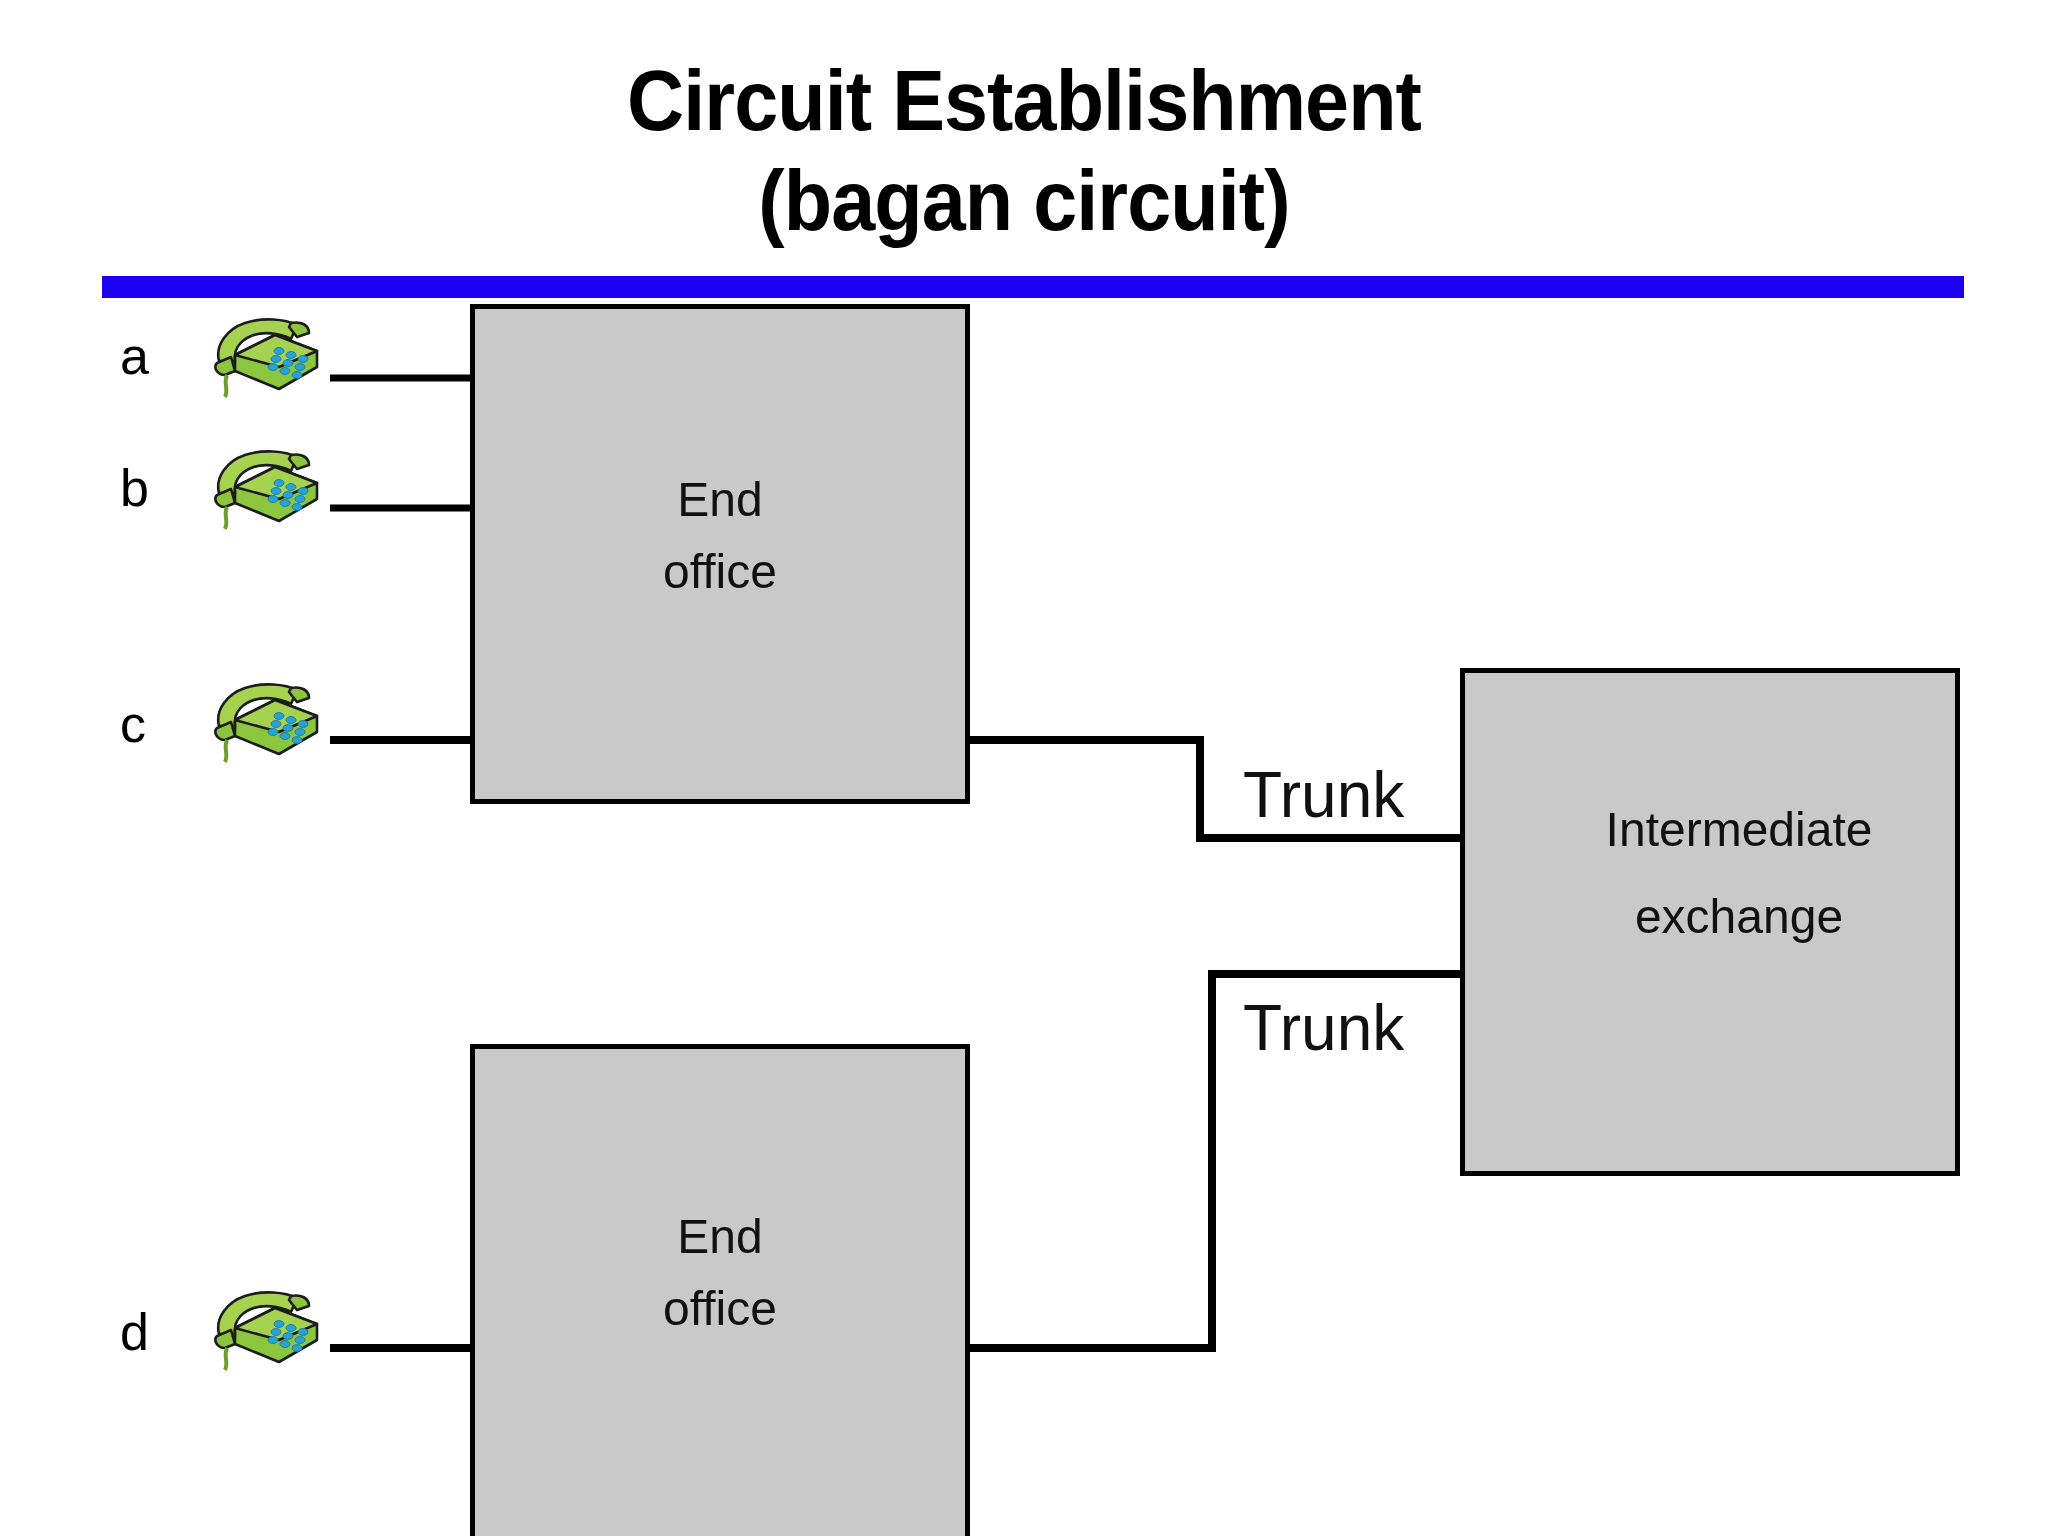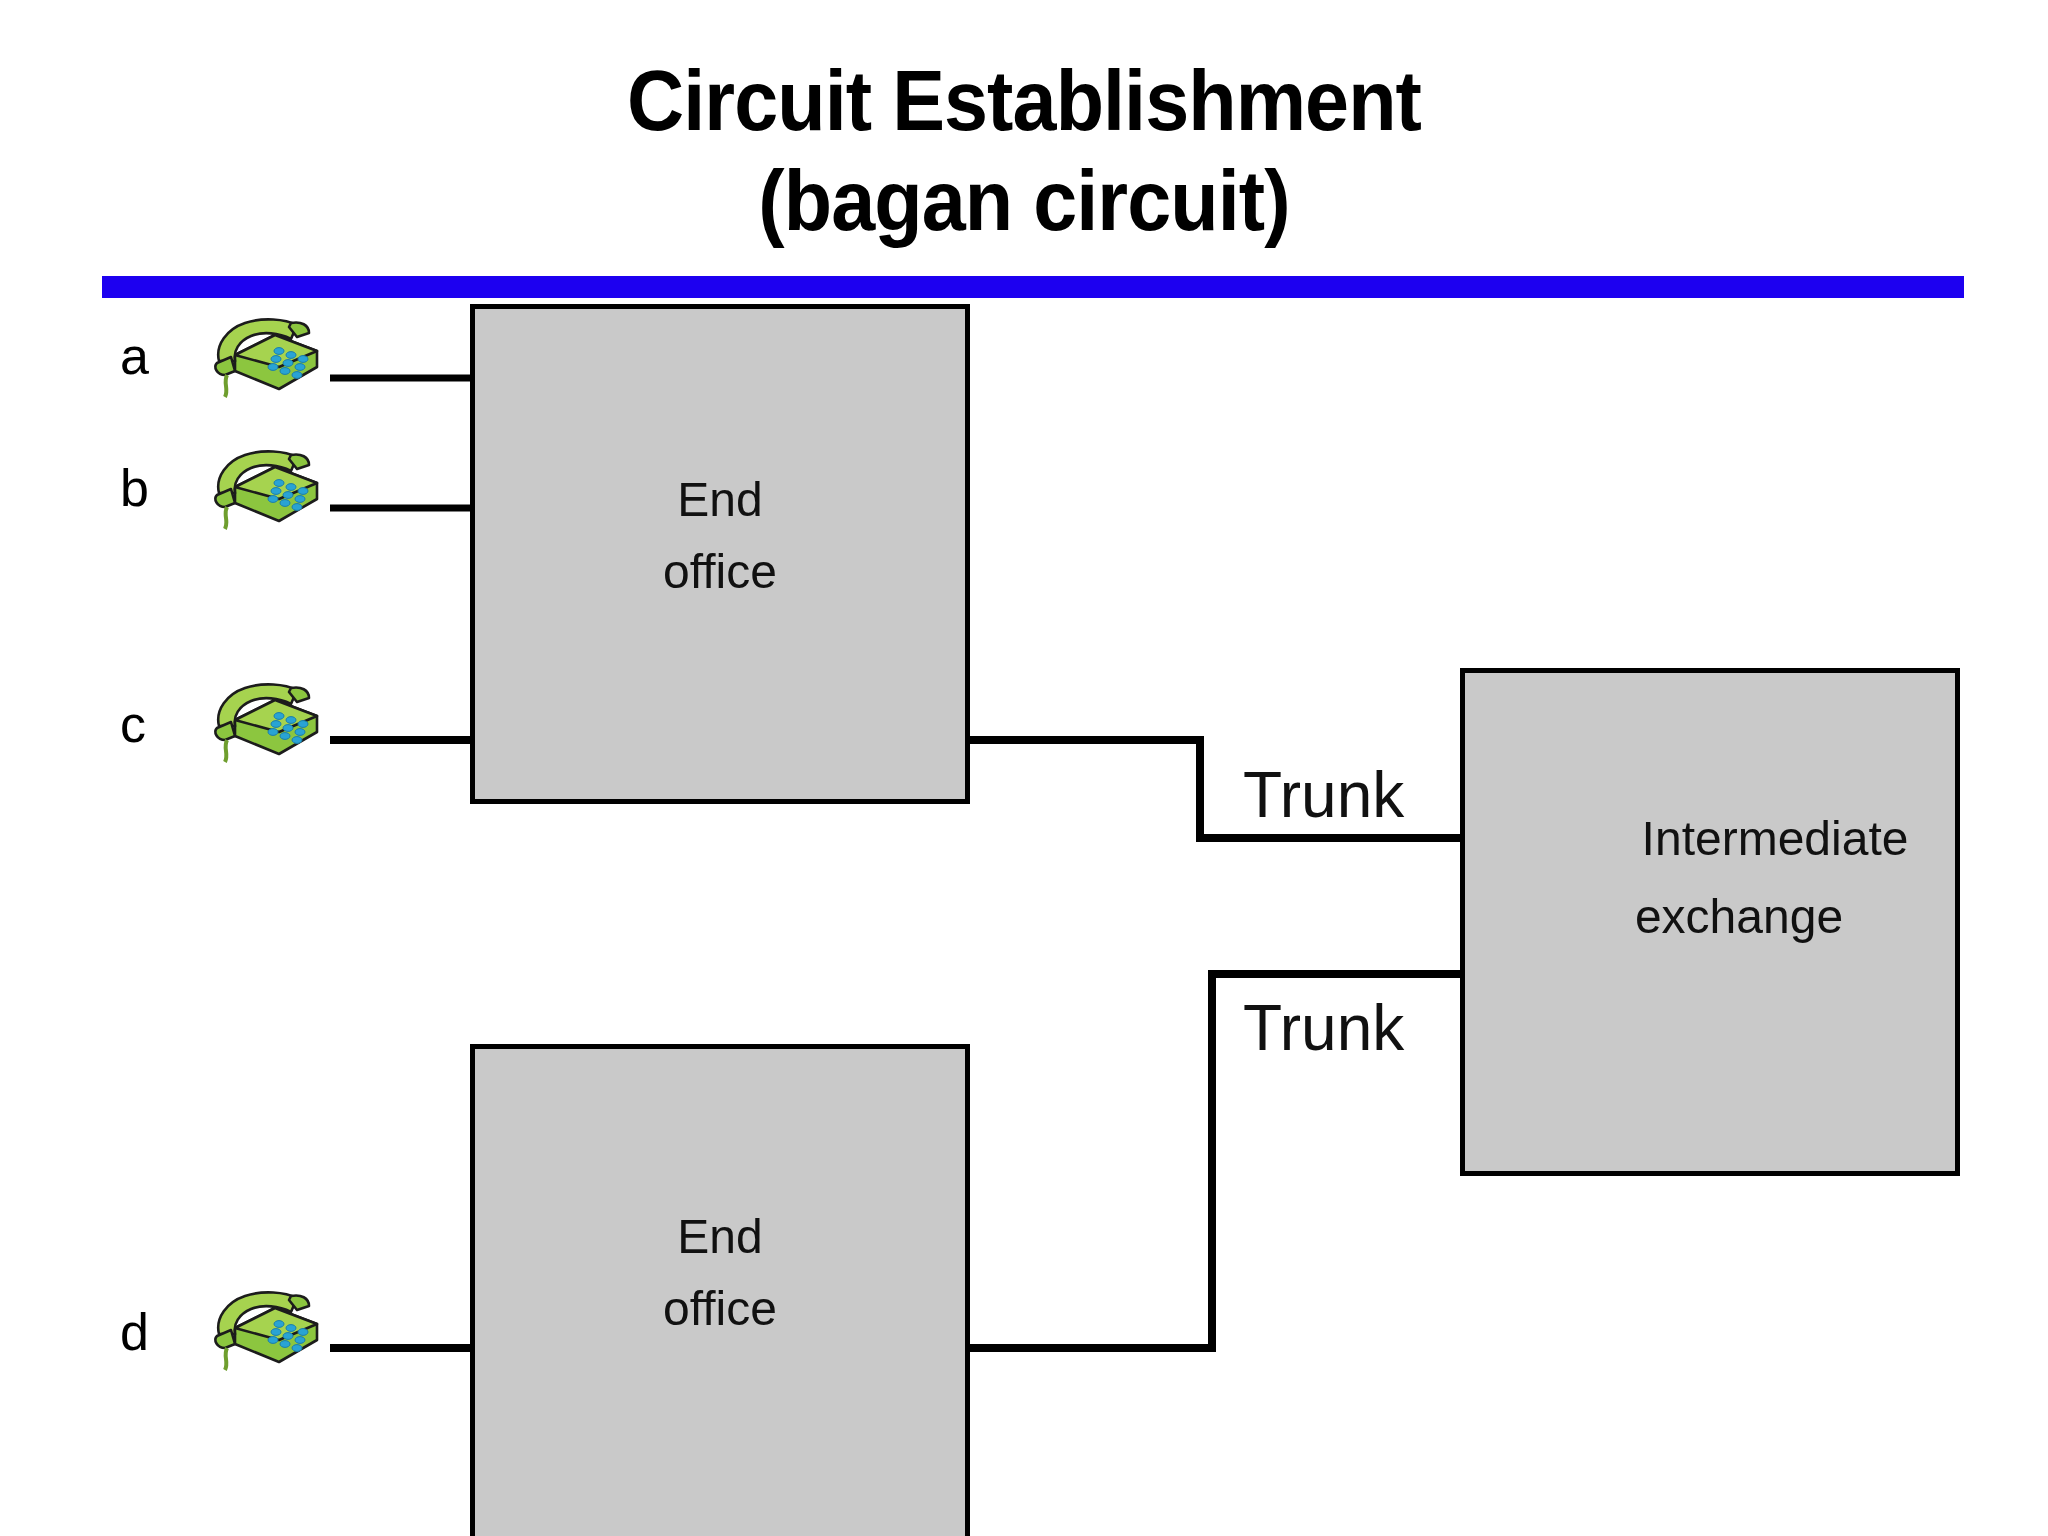--- a/index.html
+++ b/index.html
@@ -77,21 +77,21 @@
     <div class="box-label" style="top:155px;">End</div>
     <div class="box-label" style="top:227px;">office</div>
   </div>
 
   <div class="box" id="end-office-bottom">
     <div class="box-label" style="top:152px;">End</div>
     <div class="box-label" style="top:224px;">office</div>
   </div>
 
   <div class="box" id="intermediate-exchange">
-    <div class="box-label" style="top:130px;padding-left:58px;width:calc(100% - 58px);margin-left:36px;">Intermediate</div>
+    <div class="box-label" style="top:121px;padding-left:58px;width:calc(100% - 58px);">Intermediate</div>
     <div class="box-label" style="top:208px;padding-left:58px;width:calc(100% - 58px);">exchange</div>
   </div>
 
   <div class="trunk-label" style="left:1243px;top:770px;">Trunk</div>
   <div class="trunk-label" style="left:1243px;top:1003px;">Trunk</div>
 
   <div class="subscriber-letter" style="left:120px;top:330px;">a</div>
   <div class="subscriber-letter" style="left:120px;top:462px;">b</div>
   <div class="subscriber-letter" style="left:120px;top:698px;">c</div>
   <div class="subscriber-letter" style="left:120px;top:1306px;">d</div>

